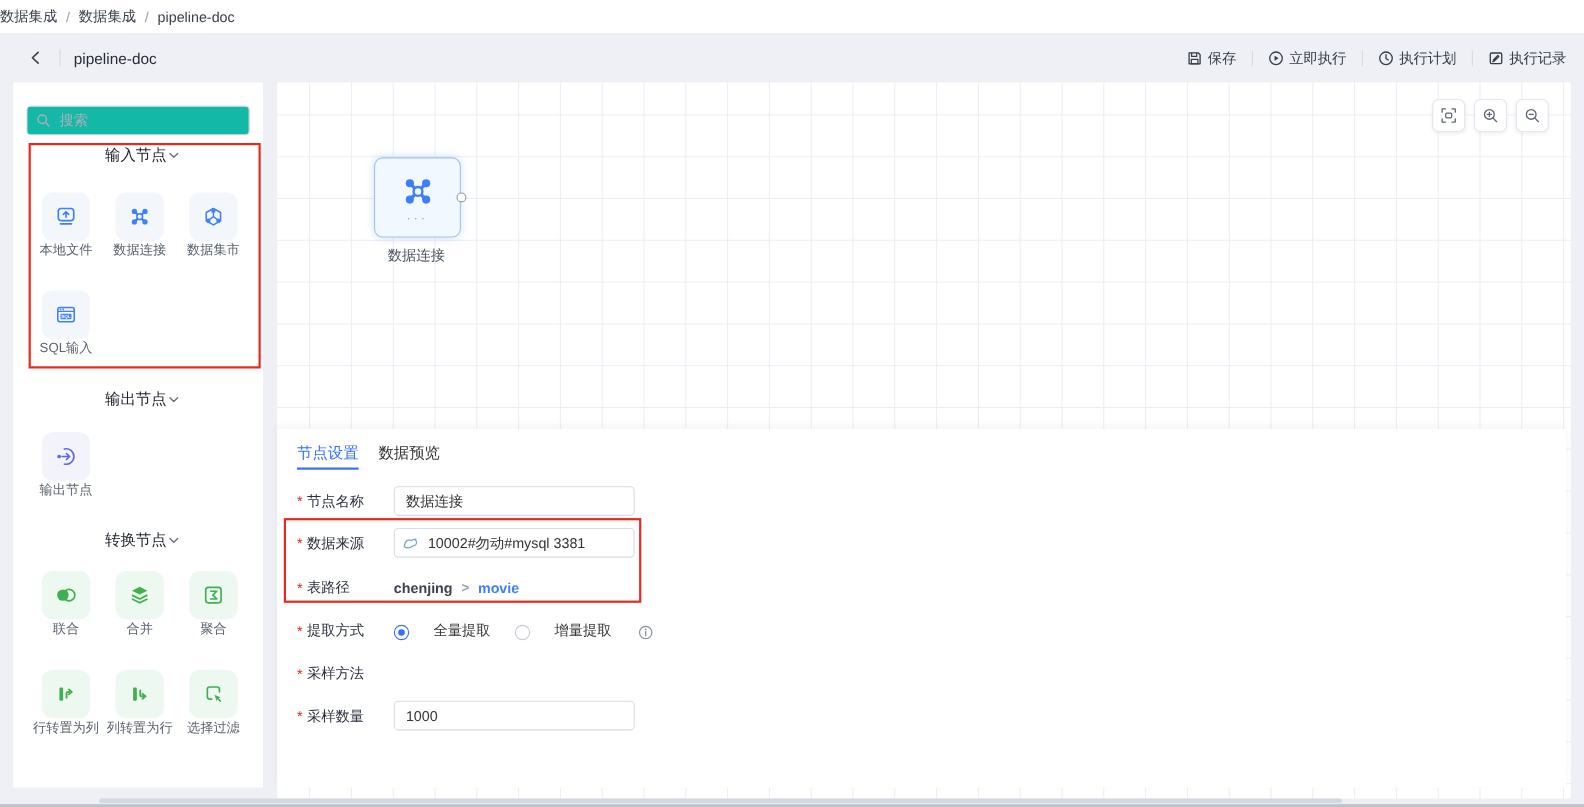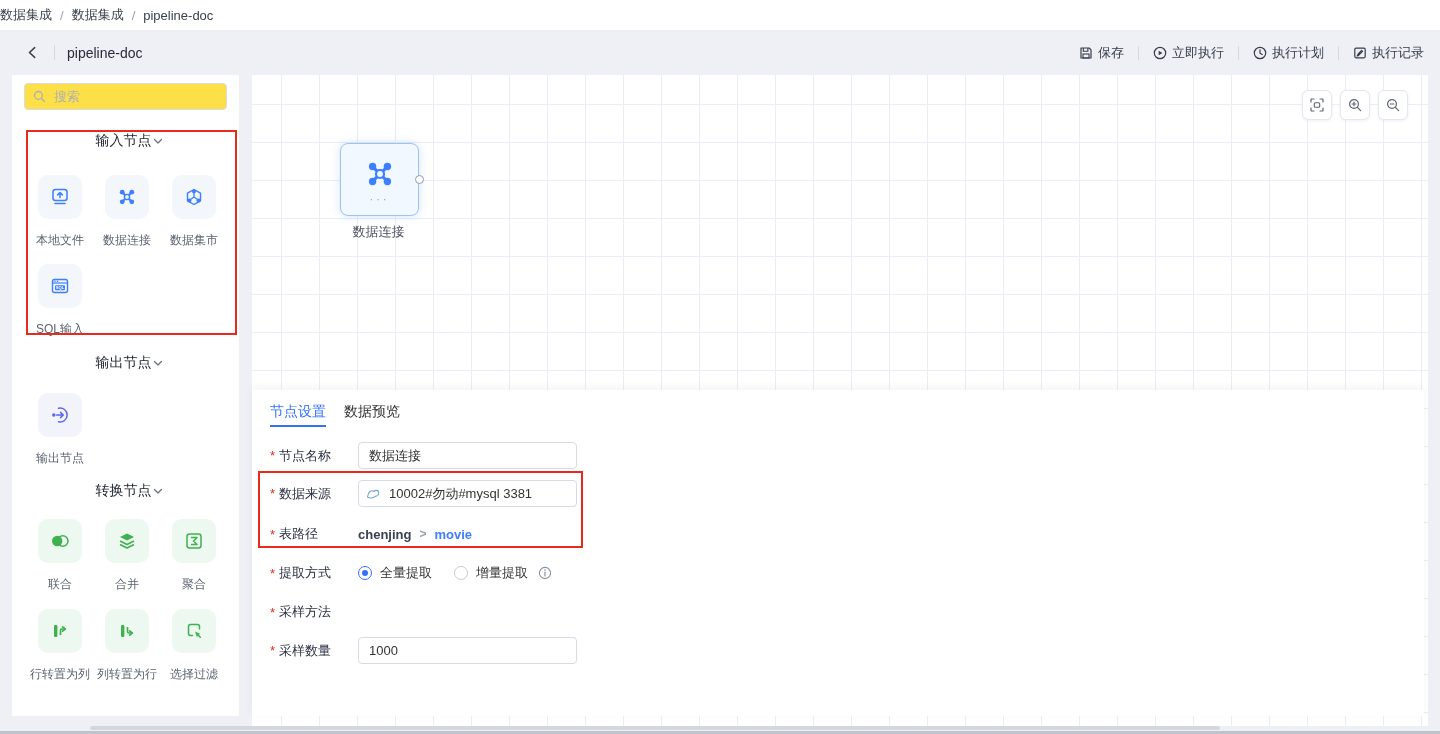--- a/index.html
+++ b/index.html
@@ -18,31 +18,31 @@
   .back{width:20px;height:20px;display:flex;align-items:center;justify-content:center;cursor:pointer;}
   .hdr-divider{width:1px;height:15px;background:#d5d9e0;margin:0 12px;}
   .hdr-title{font-size:14px;color:#272c38;}
   .hdr-right{margin-left:auto;display:flex;align-items:center;}
   .hdr-btn{display:flex;align-items:center;gap:5px;font-size:13px;color:#363d49;cursor:pointer;white-space:nowrap;}
   .hdr-sep{width:1px;height:14px;background:#d5d9e0;margin:0 14px;}
   .ico{display:inline-flex;align-items:center;justify-content:center;}
 
   
   .sidebar{left:12px;top:75px;width:227px;height:641px;background:#fff;}
-  .search{position:absolute;left:12px;top:8px;width:203px;height:27px;border:1px solid #d9dce3;border-radius:4px;background:#fde047;display:flex;align-items:center;box-sizing:border-box;padding:0 8px;gap:6px;}
+  .search{position:absolute;left:12px;top:21px;width:203px;height:27px;border:1px solid #d9dce3;border-radius:4px;background:#14b8a6;display:flex;align-items:center;box-sizing:border-box;padding:0 8px;gap:6px;}
   .search input{border:none;outline:none;width:100%;font-size:13px;color:#333;font-family:inherit;background:transparent;}
   .search input::placeholder{color:#aab0ba;}
   .sec-head{position:absolute;left:22px;width:191px;display:flex;align-items:center;justify-content:center;font-size:14px;color:#20252f;cursor:pointer;}
   .tile-row{position:absolute;left:26px;display:flex;gap:23px;}
   .pal-item{width:44px;display:flex;flex-direction:column;align-items:center;cursor:grab;}
   .tile{width:44px;height:44px;border-radius:10px;display:flex;align-items:center;justify-content:center;}
   .tile.blue{background:#f3f6fb;}
   .tile.indigo{background:#f2f3fb;}
   .tile.green{background:#edf8f0;}
-  .pal-label{margin-top:13px;font-size:12px;color:#5b6370;white-space:nowrap;}
+  .pal-label{margin-top:0;font-size:12px;color:#5b6370;white-space:nowrap;}
 
   
   .canvas{left:252px;top:75px;width:1176px;height:651px;background:#fff;
     background-image:linear-gradient(#ebedf6 1px,transparent 1px),linear-gradient(90deg,#ebedf6 1px,transparent 1px);
     background-size:38px 38px;background-position:-9px -9px;}
   .ctl-group{position:absolute;top:15px;right:20px;display:flex;gap:8px;}
   .ctl-btn{width:28px;height:28px;background:#fff;border:1px solid #e4e7ee;border-radius:6px;box-shadow:0 1px 3px rgba(40,60,100,.08);display:flex;align-items:center;justify-content:center;cursor:pointer;color:#5c6472;}
   .node{position:absolute;left:88px;top:68px;width:77px;height:71px;background:#f2f8ff;border:1px solid #9cc4f2;border-radius:8px;box-shadow:0 0 8px rgba(80,140,235,.25);display:flex;flex-direction:column;align-items:center;justify-content:center;cursor:pointer;}
   .node-more{font-size:11px;letter-spacing:3px;color:#7ea6d8;line-height:8px;margin-top:4px;}
   .node-port{position:absolute;right:-6px;top:31px;width:9px;height:9px;background:#fff;border:1.5px solid #939cab;border-radius:50%;box-sizing:border-box;cursor:crosshair;}
@@ -58,21 +58,21 @@
   .star{color:#e8291c;margin-right:4px;font-size:13px;}
   .tinput{width:219px;height:27px;border:1px solid #d7dbe3;border-radius:4px;box-sizing:border-box;font-size:13px;color:#333;padding:0 10px;outline:none;font-family:inherit;background:#fff;}
   .ds-wrap{position:relative;width:219px;height:27px;}
   .ds-wrap input{width:100%;height:100%;padding-left:30px;}
   .ds-ico{position:absolute;left:8px;top:6px;}
   .pathval{font-size:13px;display:flex;align-items:center;gap:8px;font-weight:bold;}
   .path-db{color:#3a4150;}
   .path-sep{color:#98a0ac;font-size:12px;}
   .path-link{color:#3d7fff;cursor:pointer;}
   .rgroup{display:flex;align-items:center;gap:22px;}
-  .ropt{display:flex;align-items:center;gap:8px;font-size:13px;color:#333;cursor:pointer;}
+  .ropt{display:flex;align-items:flex-end;gap:22px;font-size:13px;color:#333;cursor:pointer;}
   .radio{width:14px;height:14px;border:1px solid #c6cbd4;border-radius:50%;background:#fff;box-sizing:border-box;position:relative;flex:none;}
   .radio.sel{border-color:#3370ff;}
   .radio.sel::after{content:"";position:absolute;left:3px;top:3px;width:6px;height:6px;border-radius:50%;background:#3370ff;}
   .info-ico{margin-left:2px;color:#8a919e;display:inline-flex;cursor:pointer;}
 
   
   .redbox{border:2px solid #e8291c;pointer-events:none;z-index:50;box-sizing:border-box;}
   .redbox1{left:26px;top:130px;width:211px;height:205px;}
   .redbox2{left:258px;top:471px;width:325px;height:77px;}
 

